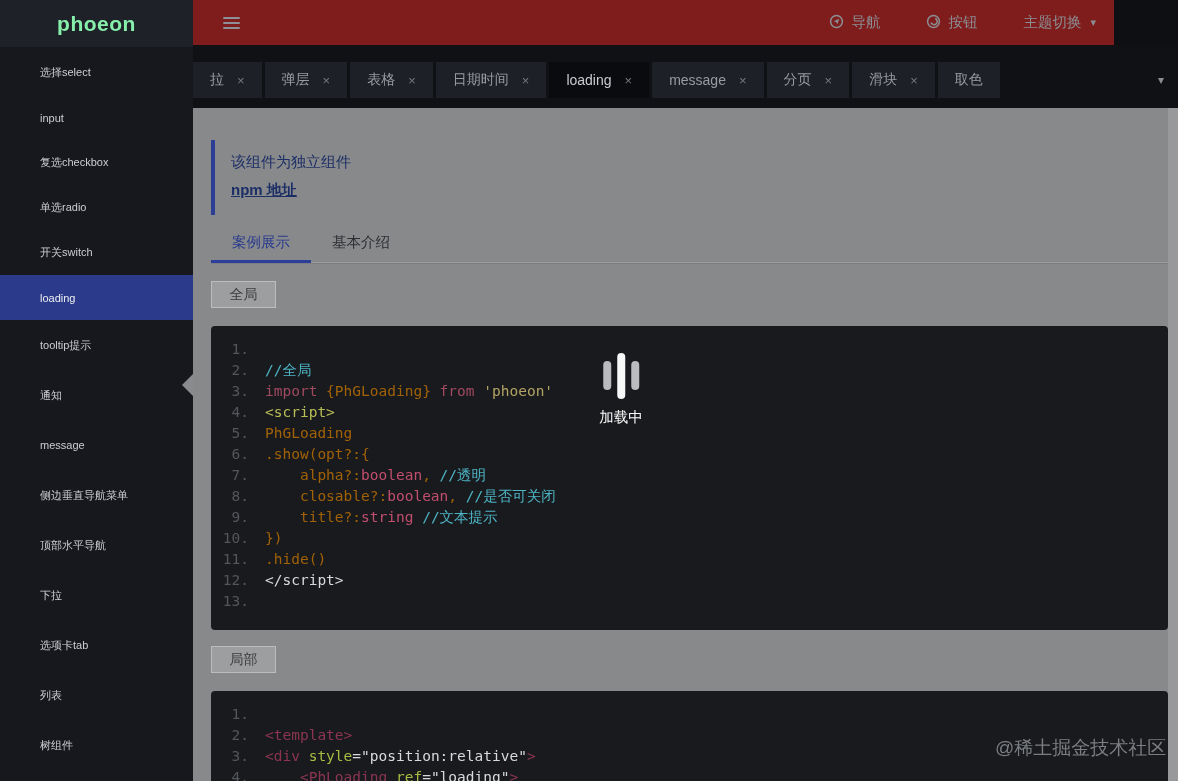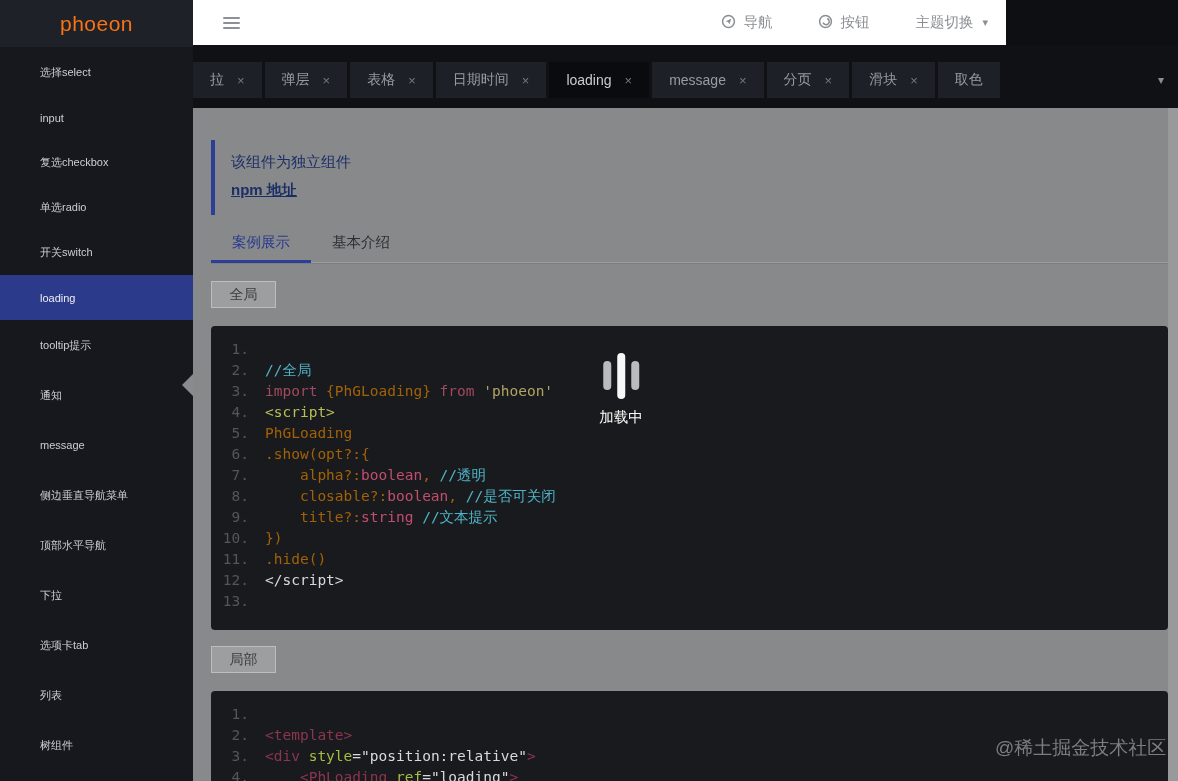--- a/index.html
+++ b/index.html
@@ -4,36 +4,36 @@
 <style>
   * { margin:0; padding:0; box-sizing:border-box; }
   html,body { width:1178px; height:781px; overflow:hidden; background:#0e0f12;
               font-family:"Liberation Sans","DejaVu Sans",sans-serif; }
   #page { position:relative; width:1178px; height:781px; overflow:hidden; }
 
   
   #sidebar { position:absolute; left:0; top:0; width:193px; height:781px;
              background:#16181d; z-index:10; }
   #side-logo { height:47px; background:#1e2127; display:flex; align-items:center;
-               justify-content:center; color:#f97316; font-size:21px; font-weight:400;
+               justify-content:center; color:#86efac; font-size:21px; font-weight:700;
                letter-spacing:.5px; }
   #side-menu { padding-top:3px; }
   .side-item { height:45px; display:flex; align-items:center; padding-left:40px;
                color:#ccced2; font-size:11px; cursor:pointer; }
   .side-item.tall { height:50px; }
   .side-item.active { background:#2b3a8a; color:#eceef1; }
 
   
   #collapse-handle { position:absolute; left:182px; top:374px; width:0; height:0;
     border-top:11px solid transparent; border-bottom:11px solid transparent;
     border-right:11px solid #8a8b8e; z-index:30; cursor:pointer; }
 
   
-  #topnav { position:absolute; left:193px; top:0; width:813px; height:45px;
-            background:#ffffff; display:flex; align-items:center; }
+  #topnav { position:absolute; left:193px; top:0; width:921px; height:45px;
+            background:#7f1d1d; display:flex; align-items:center; }
   #burger { margin-left:30px; width:17px; cursor:pointer; }
   #burger div { height:2px; background:#8d9096; margin:3px 0; border-radius:1px; }
   #topnav-right { margin-left:auto; display:flex; align-items:center; gap:46px;
                   margin-right:18px; }
   .nav-action { display:flex; align-items:center; gap:7px; color:#8b8e93;
                 font-size:14.5px; cursor:pointer; }
   .nav-caret { font-size:11px; color:#8b8e93; margin-left:2px; }
 
   
   #tabstrip { position:absolute; left:193px; top:45px; width:985px; height:63px;

